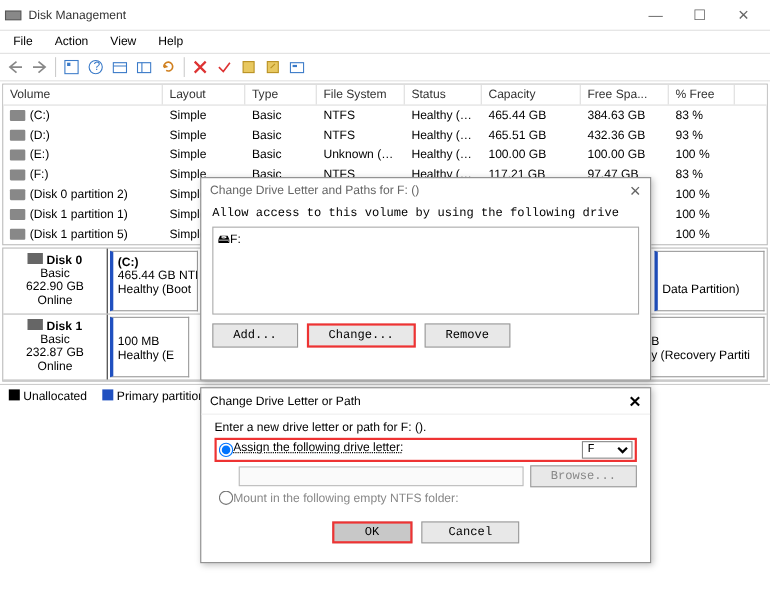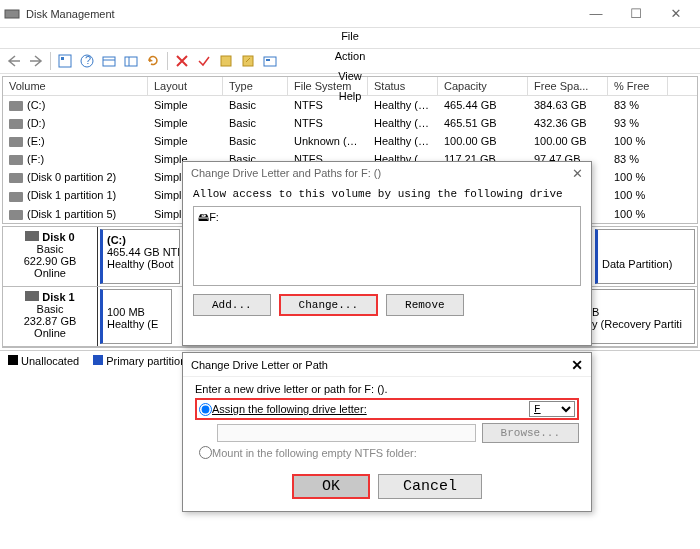--- a/index.html
+++ b/index.html
@@ -3,21 +3,21 @@
 <meta charset="utf-8">
 <style>
 * { box-sizing: border-box; margin: 0; padding: 0; font-family: "Segoe UI", Tahoma, sans-serif; font-size: 11px; }
 body { background: #fff; width: 700px; height: 549px; overflow: hidden; position: relative; }
 
 .titlebar { height: 28px; display: flex; align-items: center; padding: 0 4px; border-bottom: 1px solid #e0e0e0; }
 .titlebar .icon { width: 16px; height: 16px; margin-right: 6px; }
 .titlebar .title { flex: 1; color: #333; }
 .titlebar .ctrl { width: 40px; height: 24px; display: flex; align-items: center; justify-content: center; color: #666; font-size: 13px; }
 
-.menubar { height: 20px; display: flex; align-items: center; padding: 0 4px; gap: 4px; flex-direction: column; }
+.menubar { height: 20px; display: flex; align-items: center; padding: 0 4px; gap: 4px; }
 .menubar .item { padding: 2px 8px; }
 
 .toolbar { height: 26px; border-top: 1px solid #e0e0e0; border-bottom: 1px solid #e0e0e0; display: flex; align-items: center; padding: 0 4px; gap: 2px; background: #fff; }
 .toolbar .tbtn { width: 20px; height: 20px; display: flex; align-items: center; justify-content: center; }
 .toolbar .sep { width: 1px; height: 18px; background: #ccc; margin: 0 2px; }
 
 .vol-list { border: 1px solid #bbb; margin: 2px; }
 .vol-head { display: flex; background: #fff; border-bottom: 1px solid #ddd; }
 .vol-head .col, .vol-row .cell { padding: 3px 6px; overflow: hidden; white-space: nowrap; text-overflow: ellipsis; }
 .vol-head .col { border-right: 1px solid #ddd; color: #333; }
@@ -45,25 +45,25 @@
 .btn { background: #e8e8e8; border: 1px solid #999; padding: 3px 18px; font-family: "Courier New", monospace; font-size: 11px; }
 
 .redbox { border: 2px solid #e33; }
 
 .dlg2 { left: 182px; top: 352px; width: 410px; height: 160px; }
 .dlg2 .head { height: 24px; display: flex; align-items: center; padding: 0 8px; border-bottom: 1px solid #eee; }
 .dlg2 .head .x { margin-left: auto; font-size: 14px; font-weight: bold; }
 .dlg2 .body { padding: 6px 12px; font-family: "Courier New", monospace; }
 .dlg2 .row { display: flex; align-items: center; margin: 3px 0; }
 .dlg2 select { font-family: "Courier New", monospace; font-size: 11px; width: 46px; border: 1px solid #888; background: #fff; }
-.dlg2 .assign { border: 2px solid #e33; padding: 1px 2px; display: flex; align-items: center; width: 100%; text-decoration: underline; }
+.dlg2 .assign { border: 2px solid #e33; padding: 1px 2px; display: flex; width: 100%; }
 .dlg2 .greyed { color: #888; }
 .dlg2 .tbox { border: 1px solid #bbb; background: #fafafa; height: 18px; flex: 1; margin-right: 6px; }
 .dlg2 .btns2 { display: flex; gap: 8px; justify-content: center; padding: 6px 10px; }
-.btn2 { border: 1px solid #999; background: #e8e8e8; padding: 3px 24px; font-family: "Courier New", monospace; font-size: 15px; }
+.btn2 { border: 1px solid #999; background: #e8e8e8; padding: 3px 24px; font-family: "Courier New", monospace; font-size: 11px; }
 .ok-hl { background: #c8c8c8; border: 2px solid #e33; padding: 2px 28px; }
 </style>
 </head>
 <body>
 
 <div class="titlebar">
   <span class="icon"><svg width="16" height="16">
         <rect x="1" y="4" width="14" height="8" fill="#888" stroke="#555"></rect>
       </svg></span>
   <span class="title">Disk Management</span>

